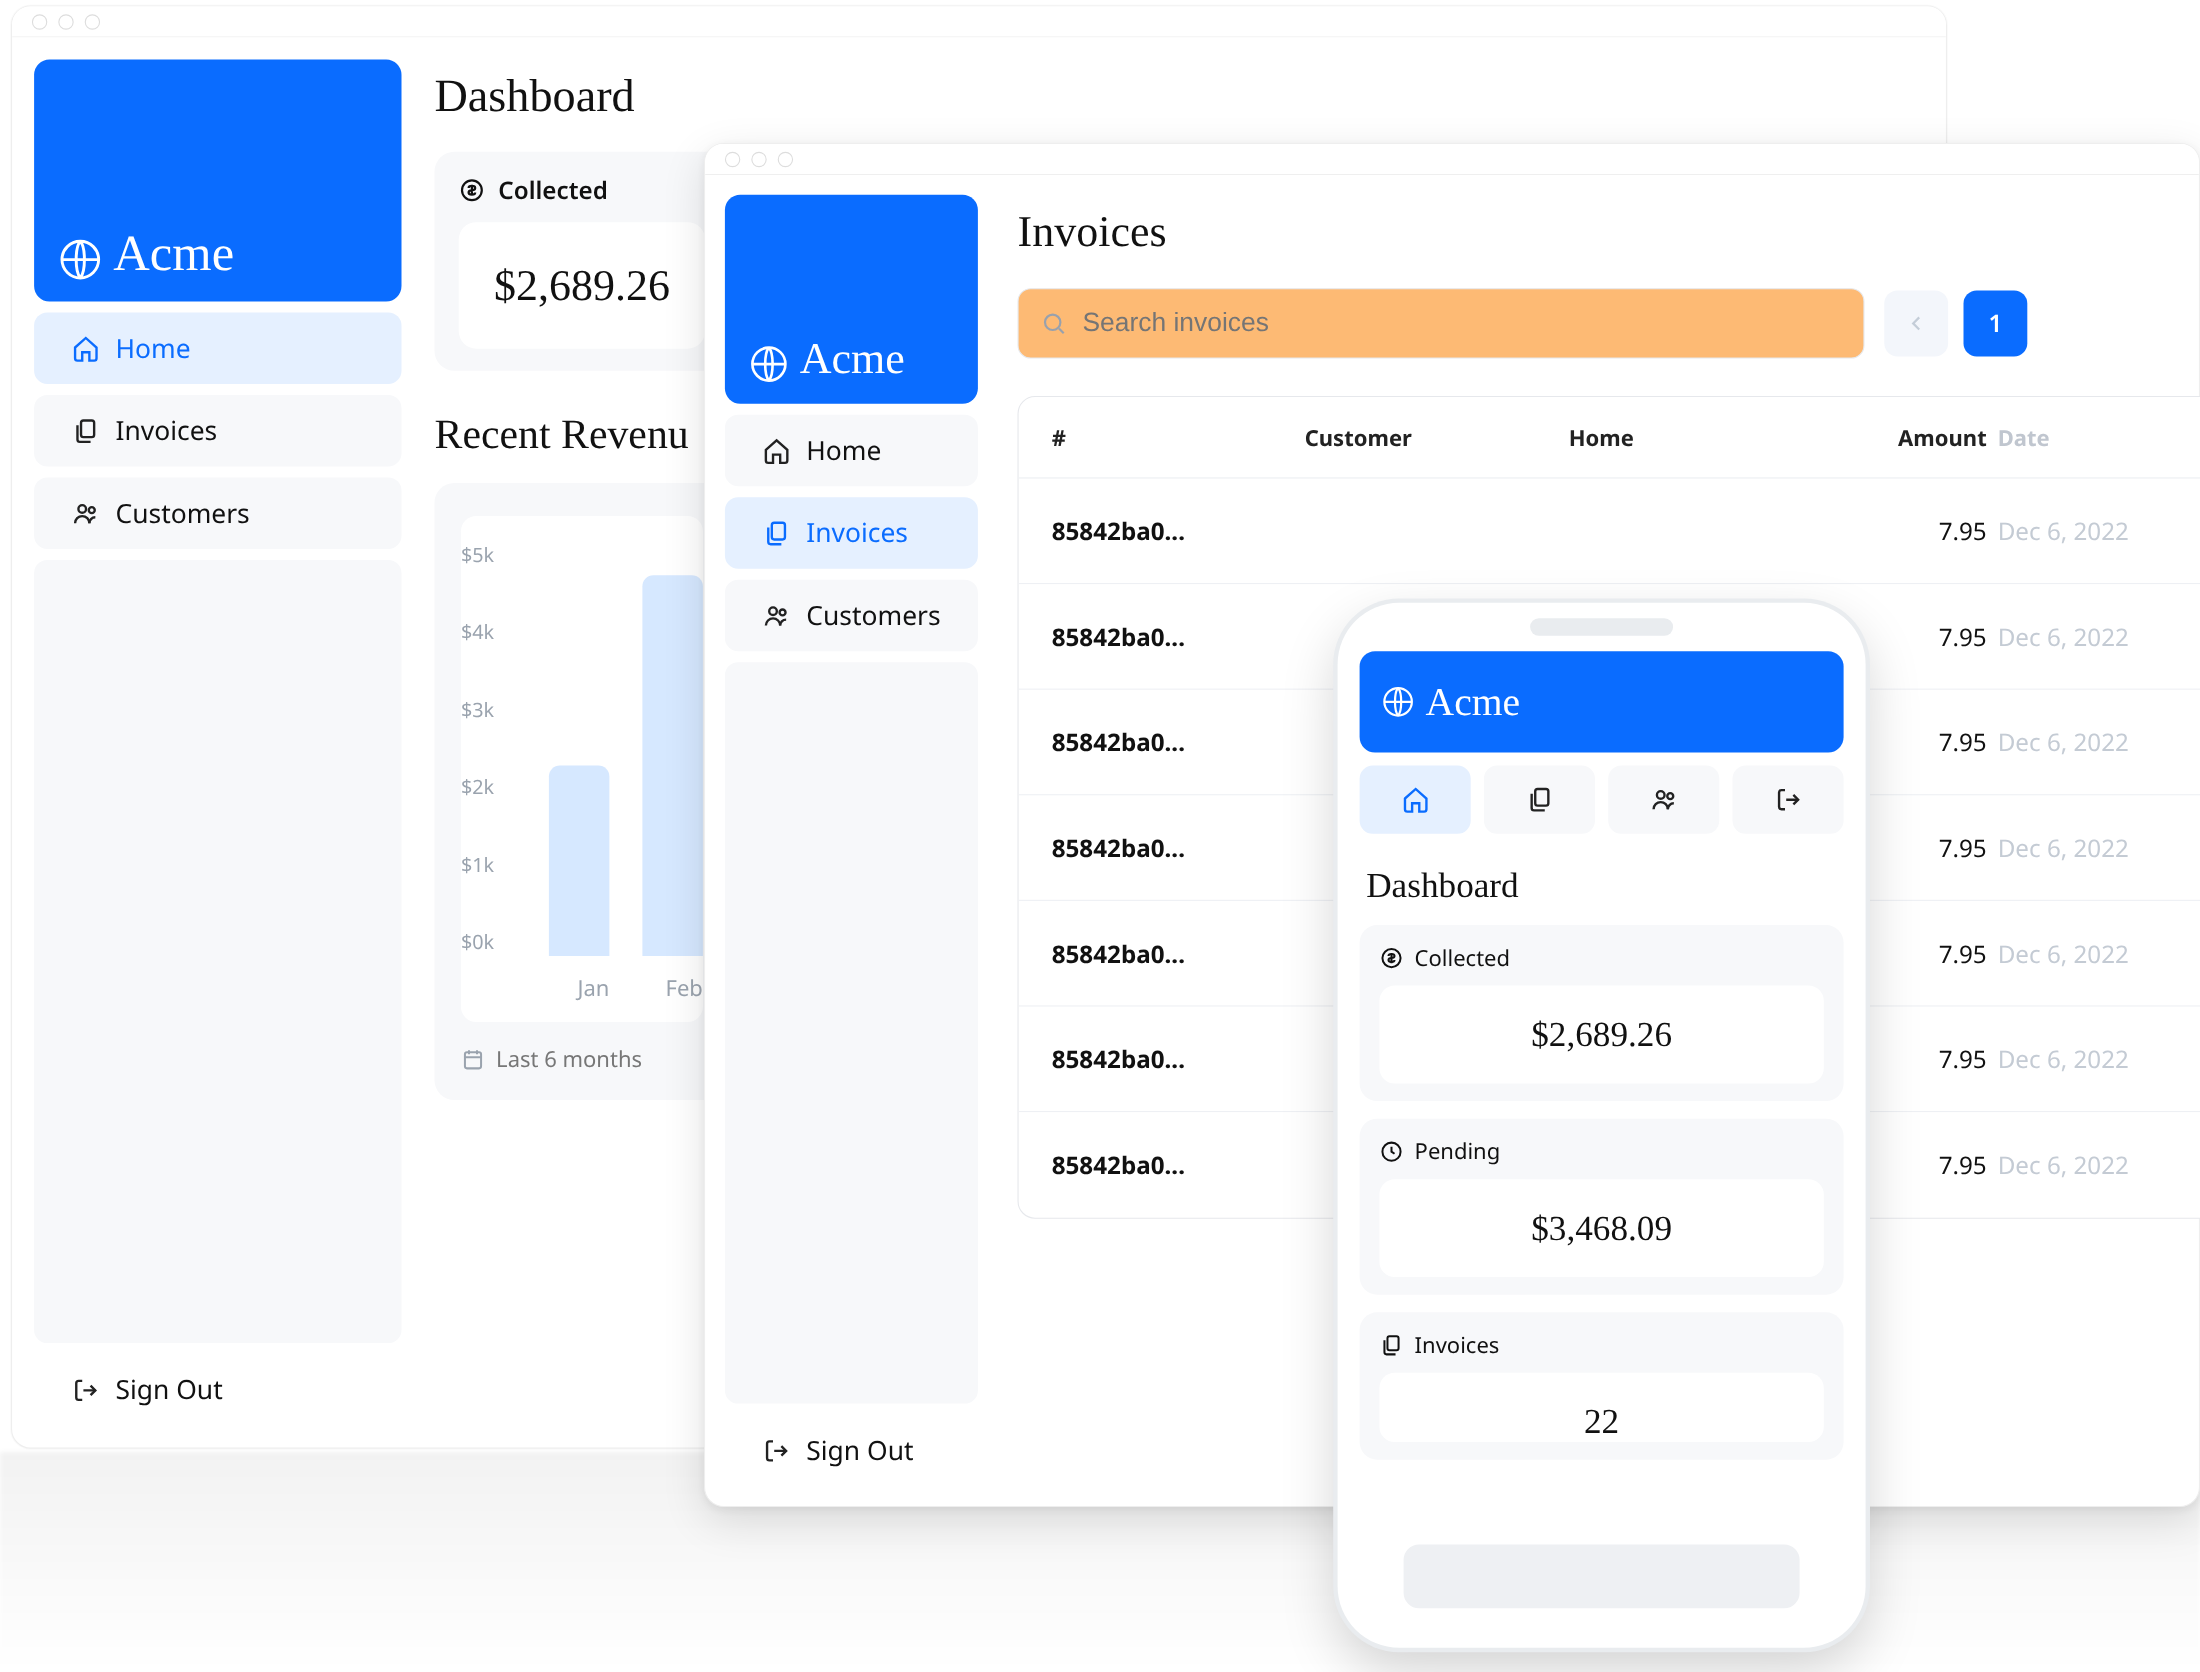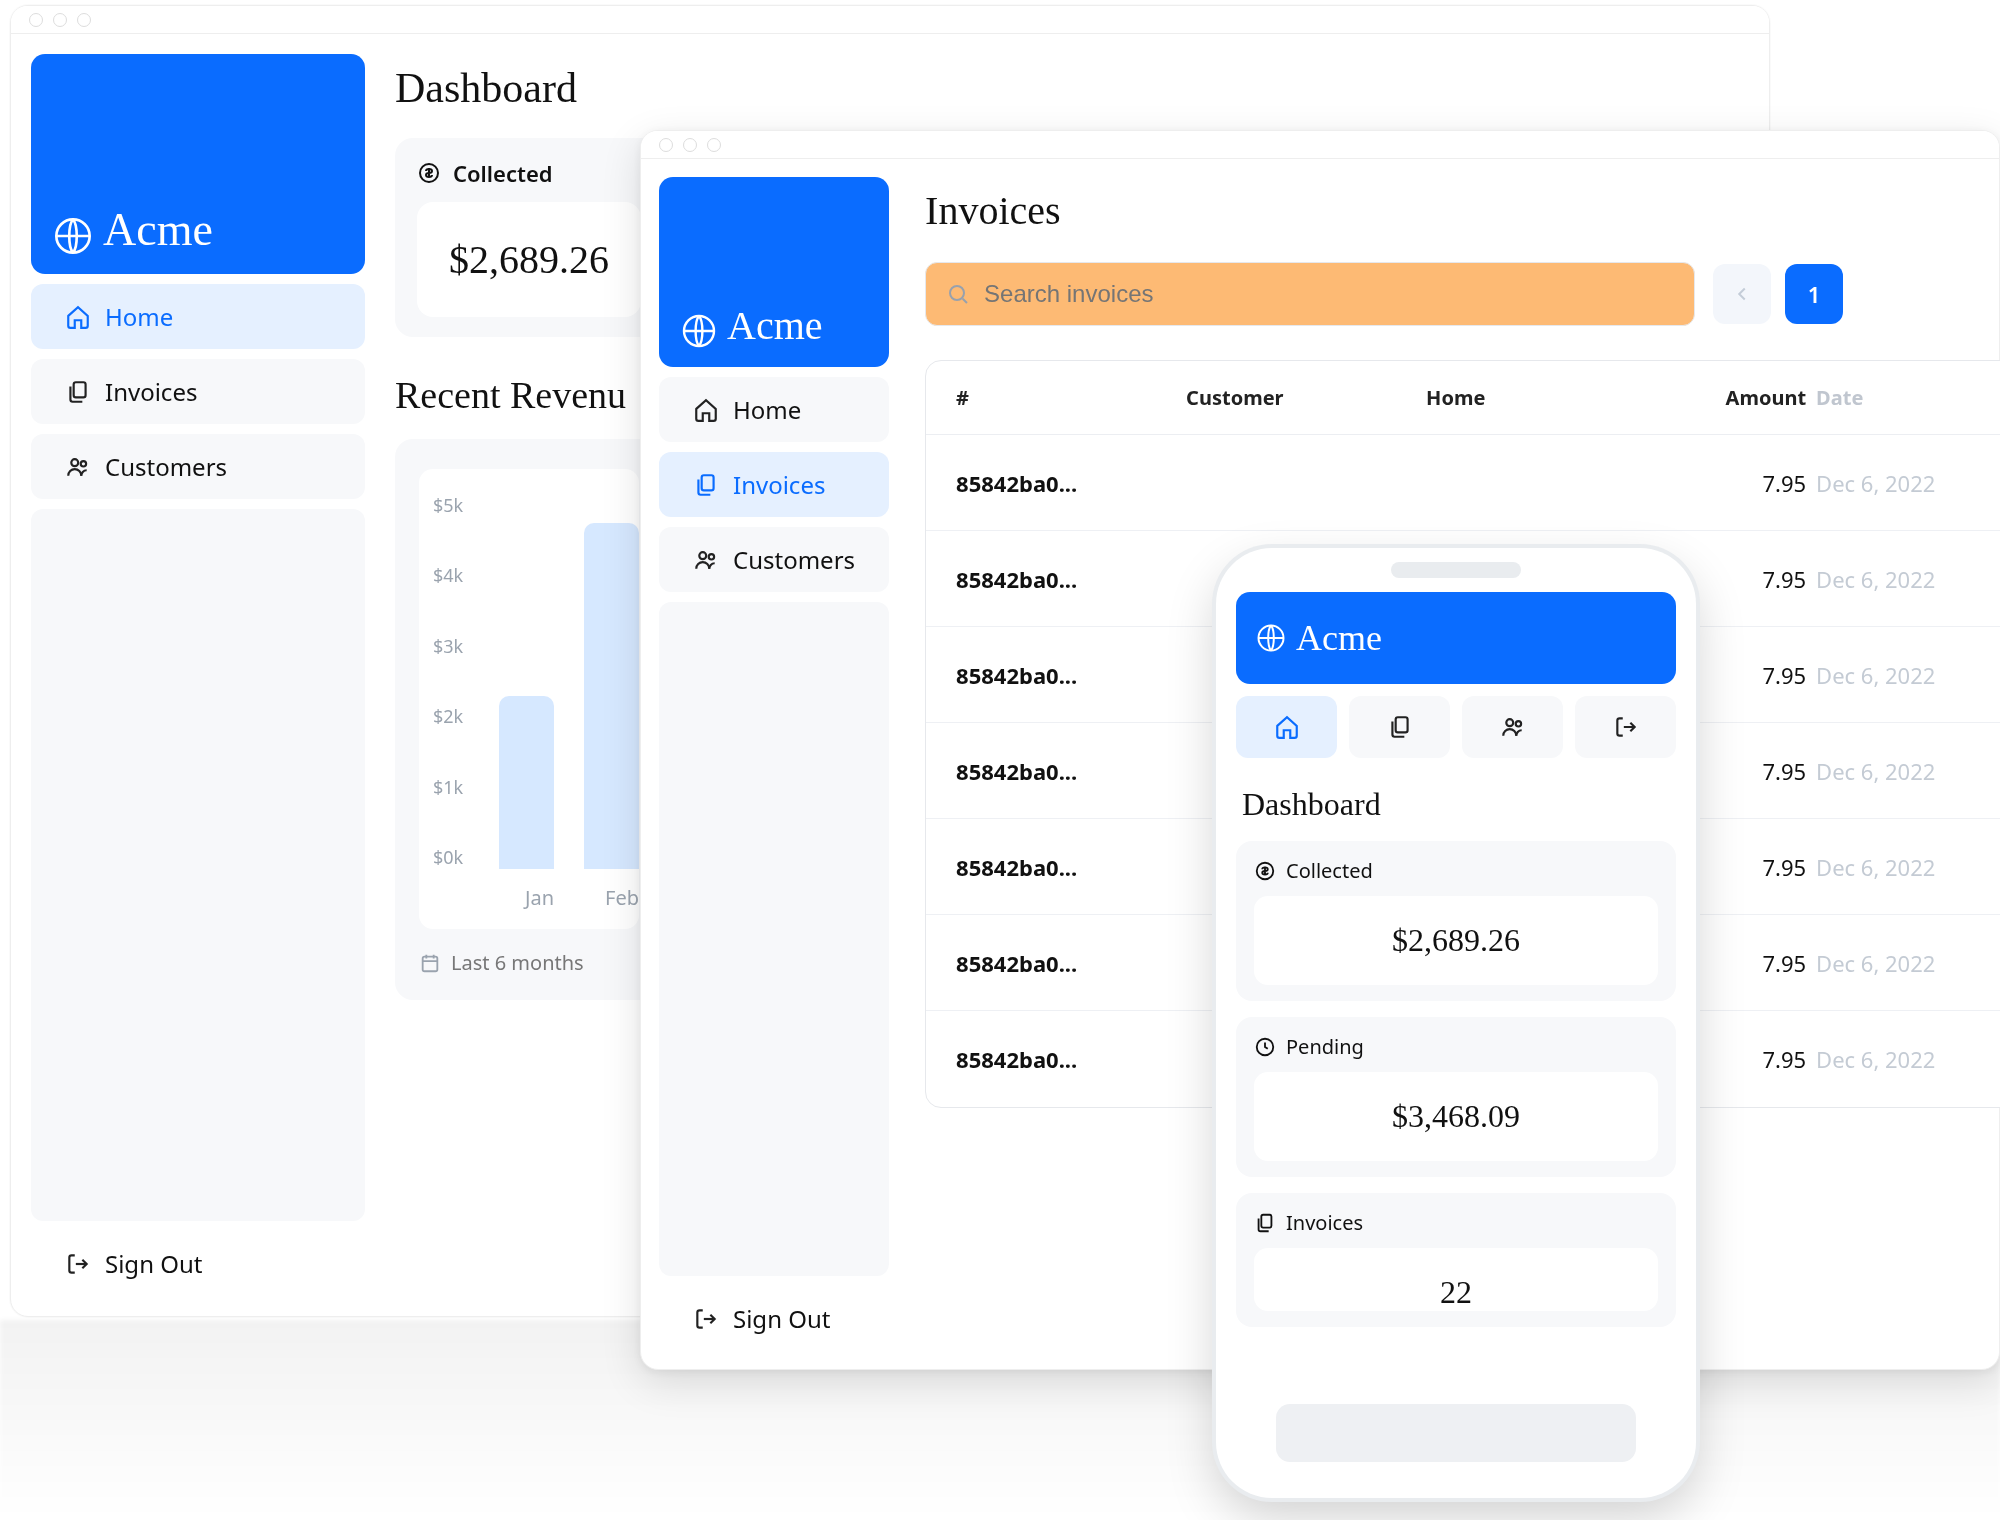--- a/index.html
+++ b/index.html
@@ -57,21 +57,21 @@
     background: #f7f8fa; border-radius: 18px; padding: 20px 22px;
   }
   .card-head { display:flex; align-items:center; gap:12px; font-size:22px; font-weight:600; }
   .card-body { background:#fff; border-radius:16px; margin-top:14px; padding:34px 26px; font-family: Georgia, serif; font-size:40px; text-align:center; }
 
   #winA .revenue-title { font-family: Georgia, serif; font-weight:400; font-size:38px; margin: 36px 0 22px; }
   .chart-card { background:#f7f8fa; border-radius:18px; padding: 30px 24px 24px; width: 268px; }
   .chart-area-a { background:#fff; border-radius:14px; padding: 24px 14px; height: 460px; position:relative; }
   .chart-foot { display:flex; align-items:center; gap:10px; font-size:20px; color:#777; margin-top:20px; }
 
-  .ylabels { position:absolute; left:14px; top:24px; bottom:60px; display:flex; flex-direction:column; justify-content:space-between; font-size:18px; color:#9aa3ae; }
+  .ylabels { position:absolute; left:0; top:24px; bottom:60px; display:flex; flex-direction:column; justify-content:space-between; font-size:18px; color:#9aa3ae; }
   .bars-a { position:absolute; left:80px; right:0; top:24px; bottom:60px; display:flex; align-items:flex-end; gap:30px; }
   .bar-a { width:64px; background:#d6e8ff; border-radius:10px 10px 0 0; }
   .xlabels-a { position:absolute; left:80px; right:0; bottom:18px; display:flex; gap:30px; font-size:20px; color:#9aa3ae; }
   .xlabels-a span { width:64px; text-align:right; }
 
   
   #winB {
     position: absolute; left: 640px; top: 130px; width: 1360px; height: 1240px;
     border: 1px solid #eee; border-radius: 18px; background: #fff;
     box-shadow: 0 12px 40px rgba(0,0,0,0.12), 0 2px 8px rgba(0,0,0,0.06);

